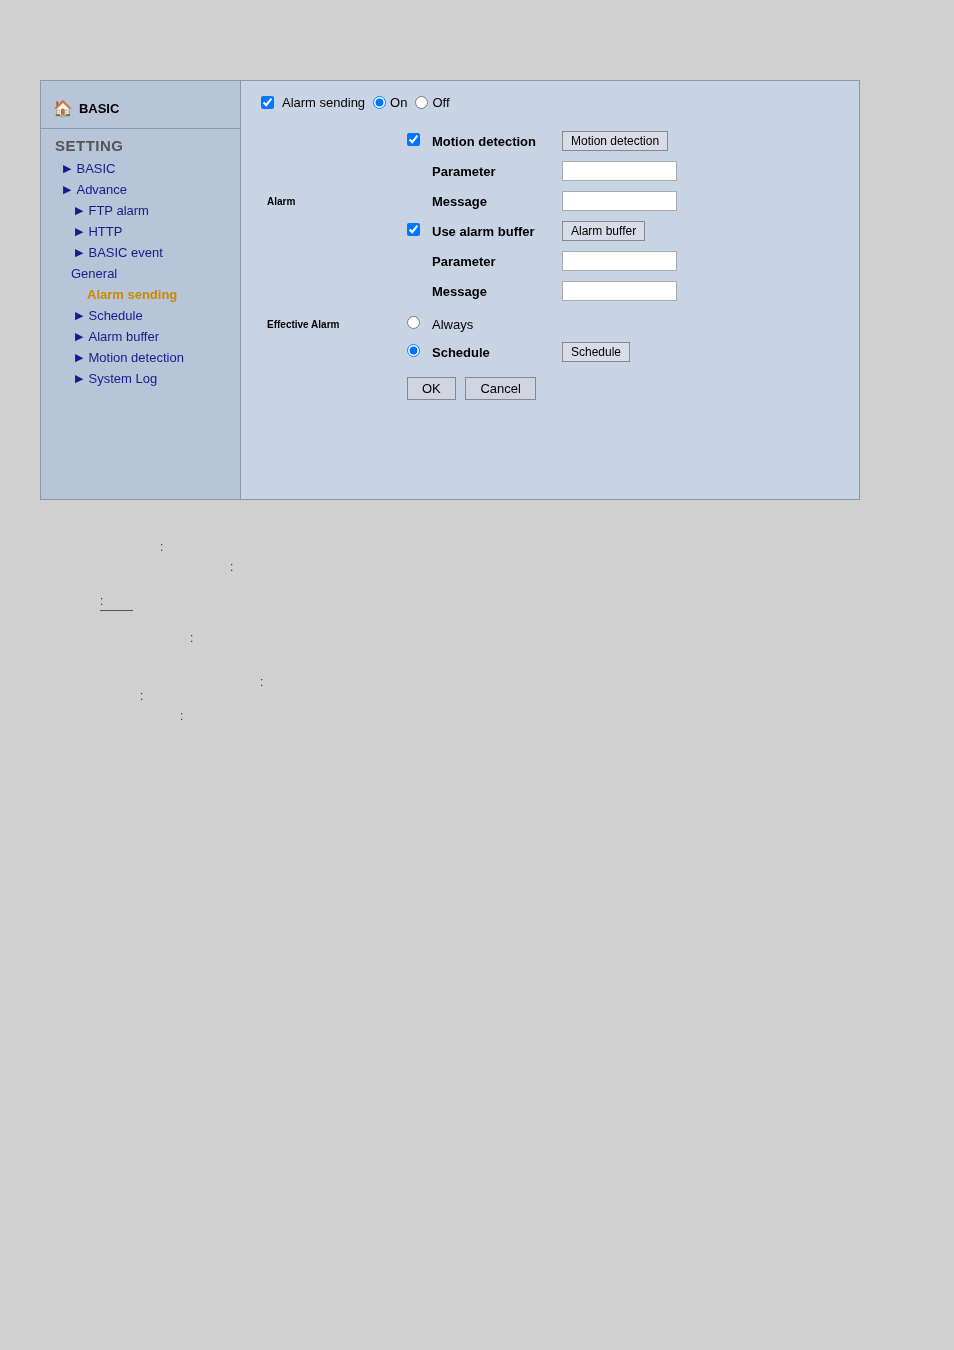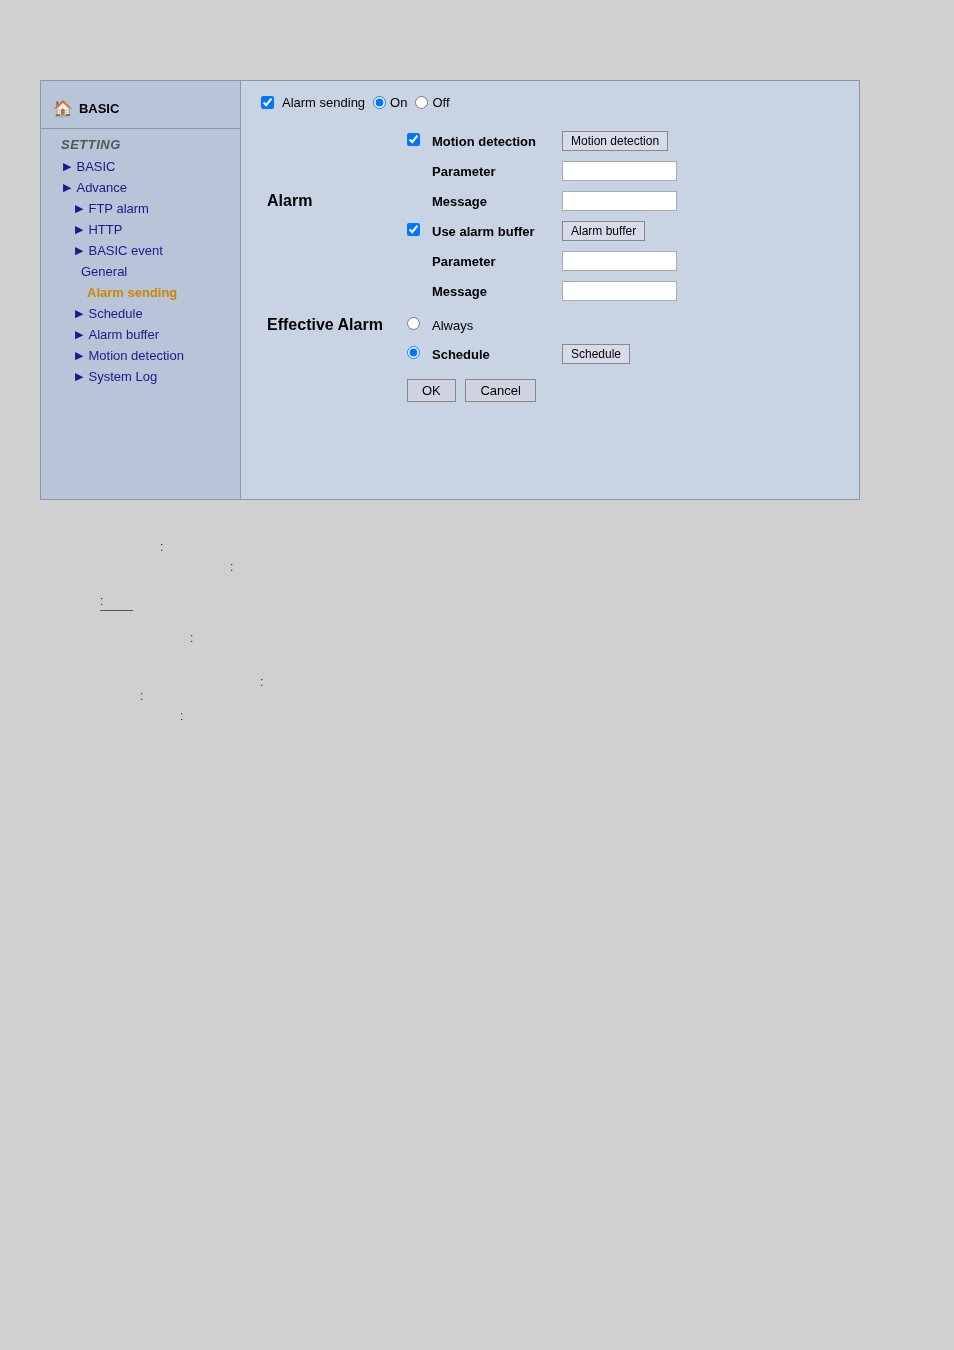--- a/index.html
+++ b/index.html
@@ -40,26 +40,25 @@
       border-bottom: 1px solid #8899aa;
       font-weight: bold;
       font-size: 13px;
     }
 
     .home-icon {
       font-size: 16px;
     }
 
     .sidebar-section {
-      padding: 8px 12px 4px 20px;
-      font-size: 13px;
+      padding: 8px 12px 4px 14px;
+      font-size: 15px;
       font-weight: bold;
       color: #555;
       letter-spacing: 0.5px;
-      font-style: italic;
     }
 
     .sidebar-item {
       display: flex;
       align-items: center;
       gap: 5px;
       padding: 3px 12px;
       cursor: pointer;
       font-size: 13px;
       color: #1a1a8c;
@@ -113,21 +112,21 @@
       border-collapse: collapse;
     }
 
     .form-table td {
       padding: 5px 6px;
       vertical-align: middle;
     }
 
     .col-label {
       font-weight: bold;
-      font-size: 16px;
+      font-size: 10px;
       width: 140px;
       vertical-align: top;
       padding-top: 8px;
     }
 
     .col-check {
       width: 24px;
       text-align: center;
     }
 
@@ -219,21 +218,21 @@
       <div class="sidebar-item indent2">
         <span class="arrow-icon">▶</span>
         <span>HTTP</span>
       </div>
 
       <div class="sidebar-item indent2">
         <span class="arrow-icon">▶</span>
         <span>BASIC event</span>
       </div>
 
-      <div class="sidebar-item" style="padding-left: 40px;">
+      <div class="sidebar-item" style="padding-left: 30px;">
         <span>General</span>
       </div>
 
       <div class="sidebar-item active" style="padding-left: 46px;">
         <span>Alarm sending</span>
       </div>
 
       <div class="sidebar-item indent2">
         <span class="arrow-icon">▶</span>
         <span>Schedule</span>

